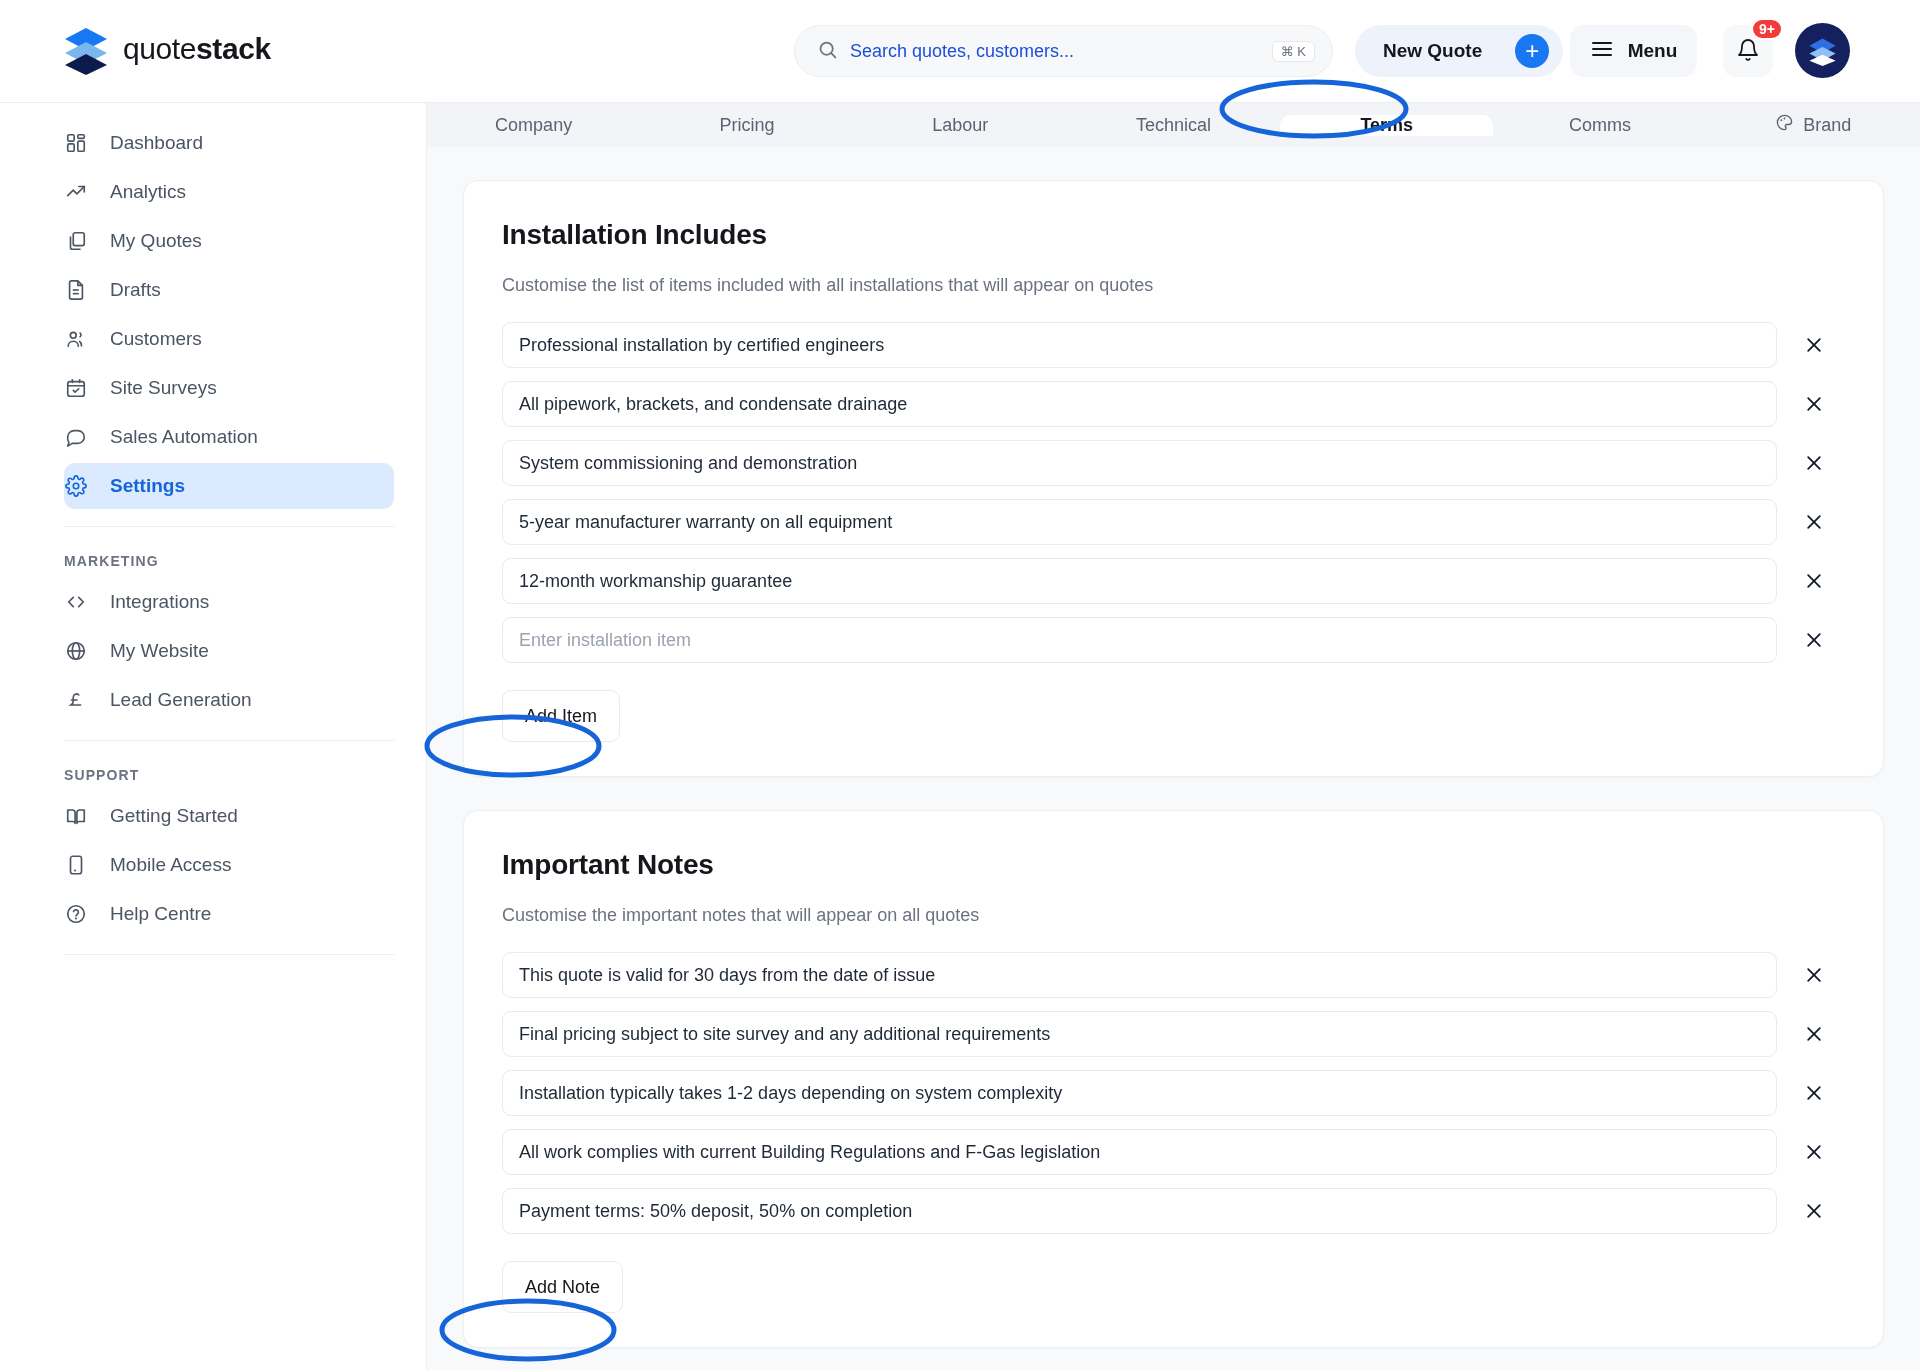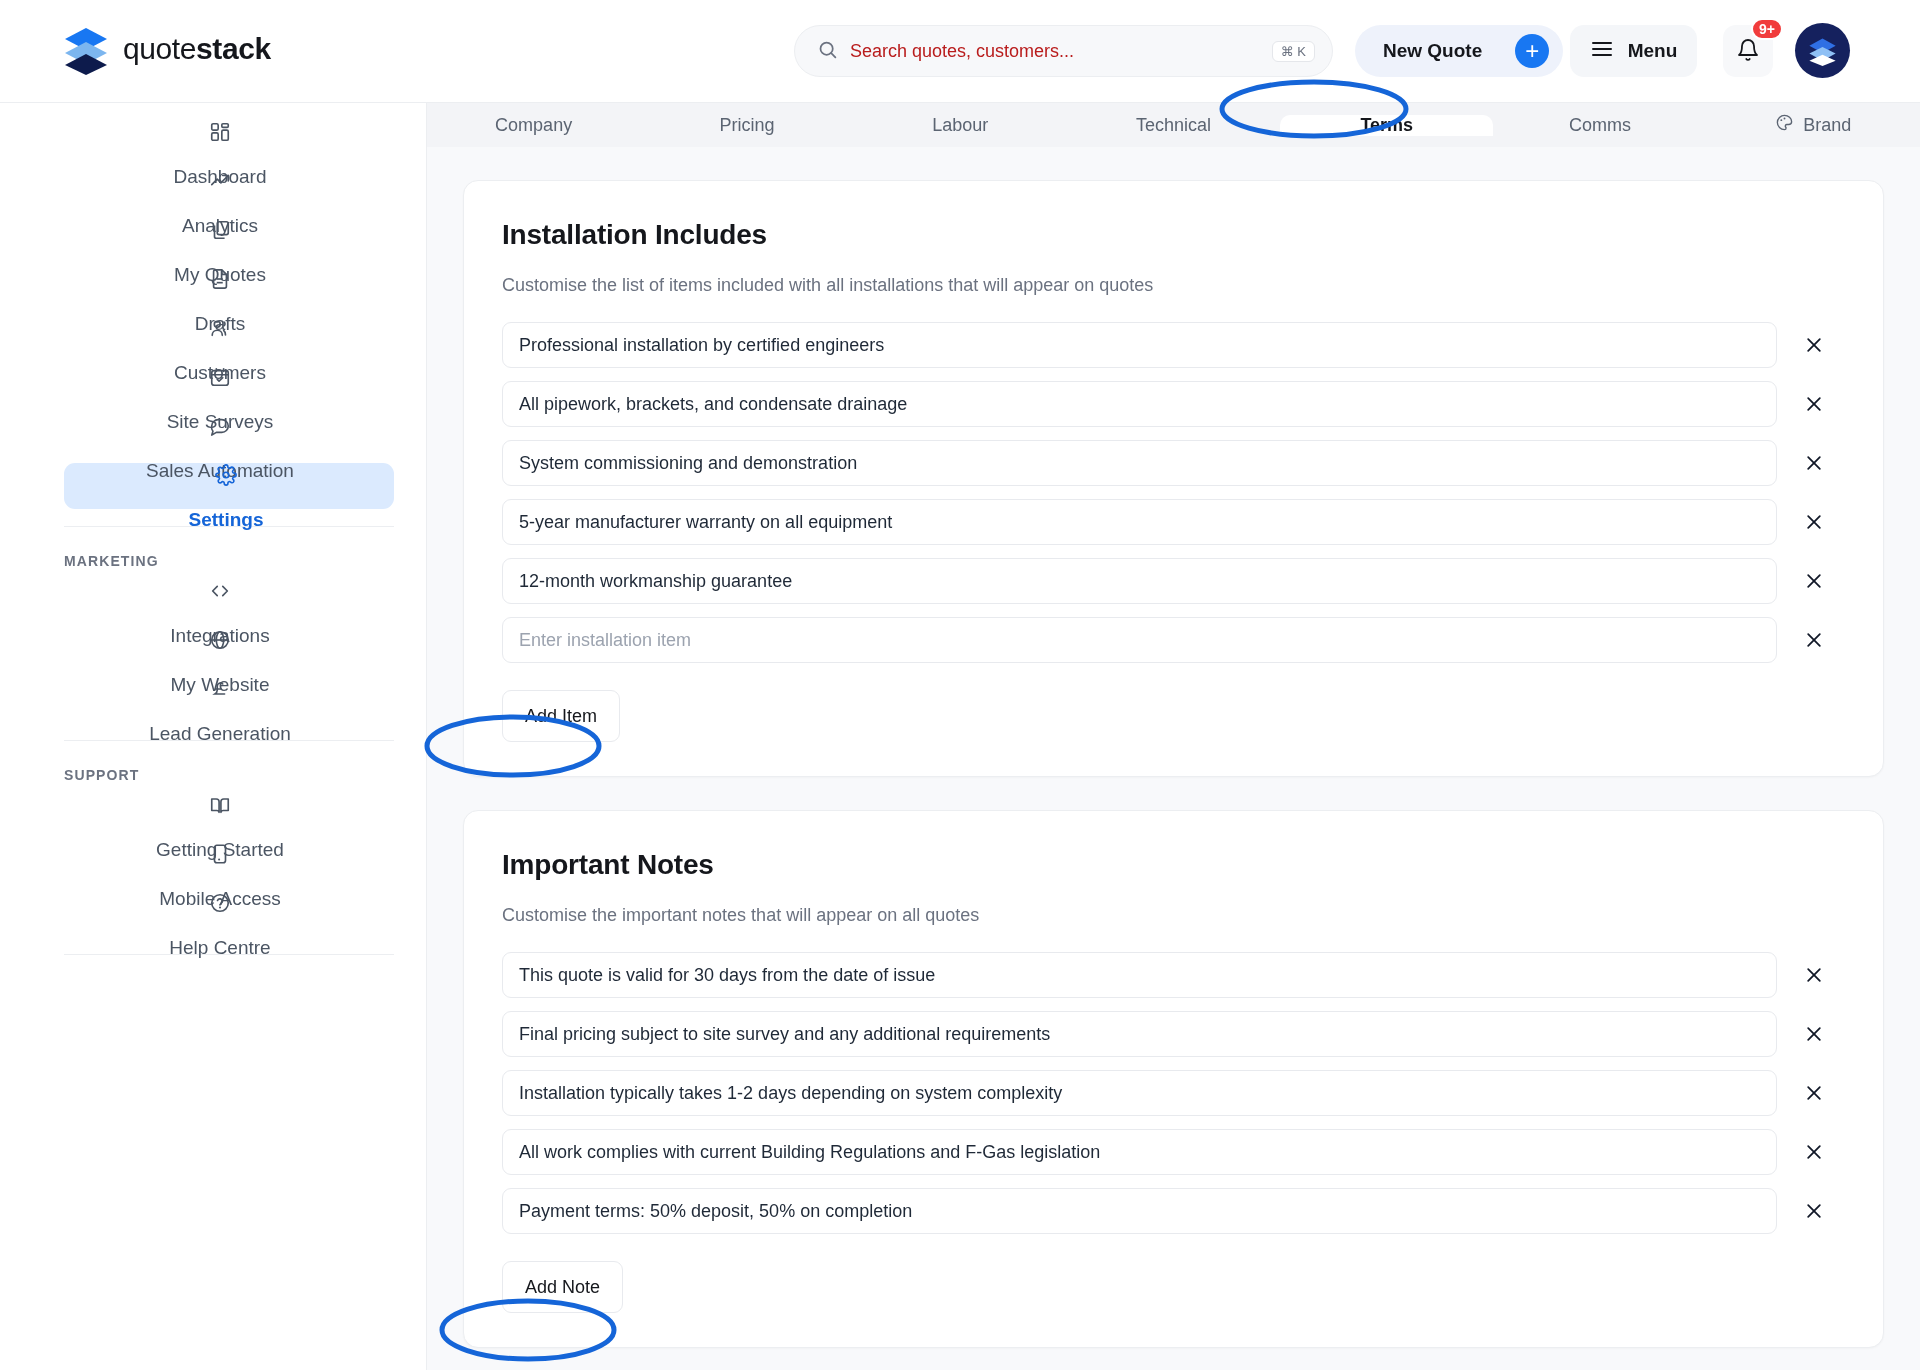--- a/index.html
+++ b/index.html
@@ -22,21 +22,21 @@
   .logo-mark{width:52px;height:52px;position:relative;}
   .logo-text{font-size:30px;letter-spacing:-0.4px;color:#15171c;white-space:nowrap;}
   .logo-text b{font-weight:700;}
   .logo-text span.light{font-weight:400;}
 
   .search-box{
     position:absolute;left:794px;top:25px;width:539px;height:52px;
     background:#f7f8fa;border:1px solid #eceef1;border-radius:26px;
     display:flex;align-items:center;padding:0 17px 0 22px;gap:12px;
   }
-  .search-box .ph{color:#b91c1c;font-size:18px;flex:1;}
+  .search-box .ph{color:#1d4ed8;font-size:18px;flex:1;}
   .kbd{
     background:#ffffff;border:1px solid #e5e7eb;border-radius:6px;
     font-size:13px;color:#6b7280;padding:3px 8px;line-height:1;
     display:flex;align-items:center;gap:2px;
   }
 
   .btn-newquote{
     position:absolute;left:1355px;top:25px;height:52px;
     background:#eef2fb;border:none;border-radius:26px;
     display:flex;align-items:center;gap:33px;padding:0 14px 0 28px;
@@ -73,24 +73,24 @@
 
   
   .sidebar{
     position:absolute;left:0;top:103px;width:427px;height:1267px;
     background:#ffffff;border-right:1px solid #eceef1;padding-top:14px;
   }
   .nav-item{
     display:flex;align-items:center;gap:22px;
     height:46px;margin:3px 32px 3px 64px;padding:0 18px 0 0;
     border-radius:11px;cursor:pointer;
-    font-size:19px;color:#4b5563;flex-direction:column;
+    font-size:19px;color:#4b5563;
   }
   .nav-item .ico{width:24px;height:24px;display:flex;align-items:center;justify-content:center;flex:0 0 24px;}
-  .nav-item.active{background:#dbeafe;color:#1565d8;font-weight:700;margin-left:64px;padding-left:12px;}
+  .nav-item.active{background:#dbeafe;color:#1565d8;font-weight:700;margin-left:64px;padding-left:0;}
   .nav-item.active .ico svg{stroke:#1565d8;}
   .nav-divider{height:1px;background:#eceef1;margin:17px 32px 0 64px;}
   .nav-section{
     font-size:14px;font-weight:700;letter-spacing:1.1px;color:#6b7280;
     margin:26px 0 10px 64px;
   }
 
   
   .tabbar{
     position:absolute;left:427px;top:103px;width:1493px;height:44px;

